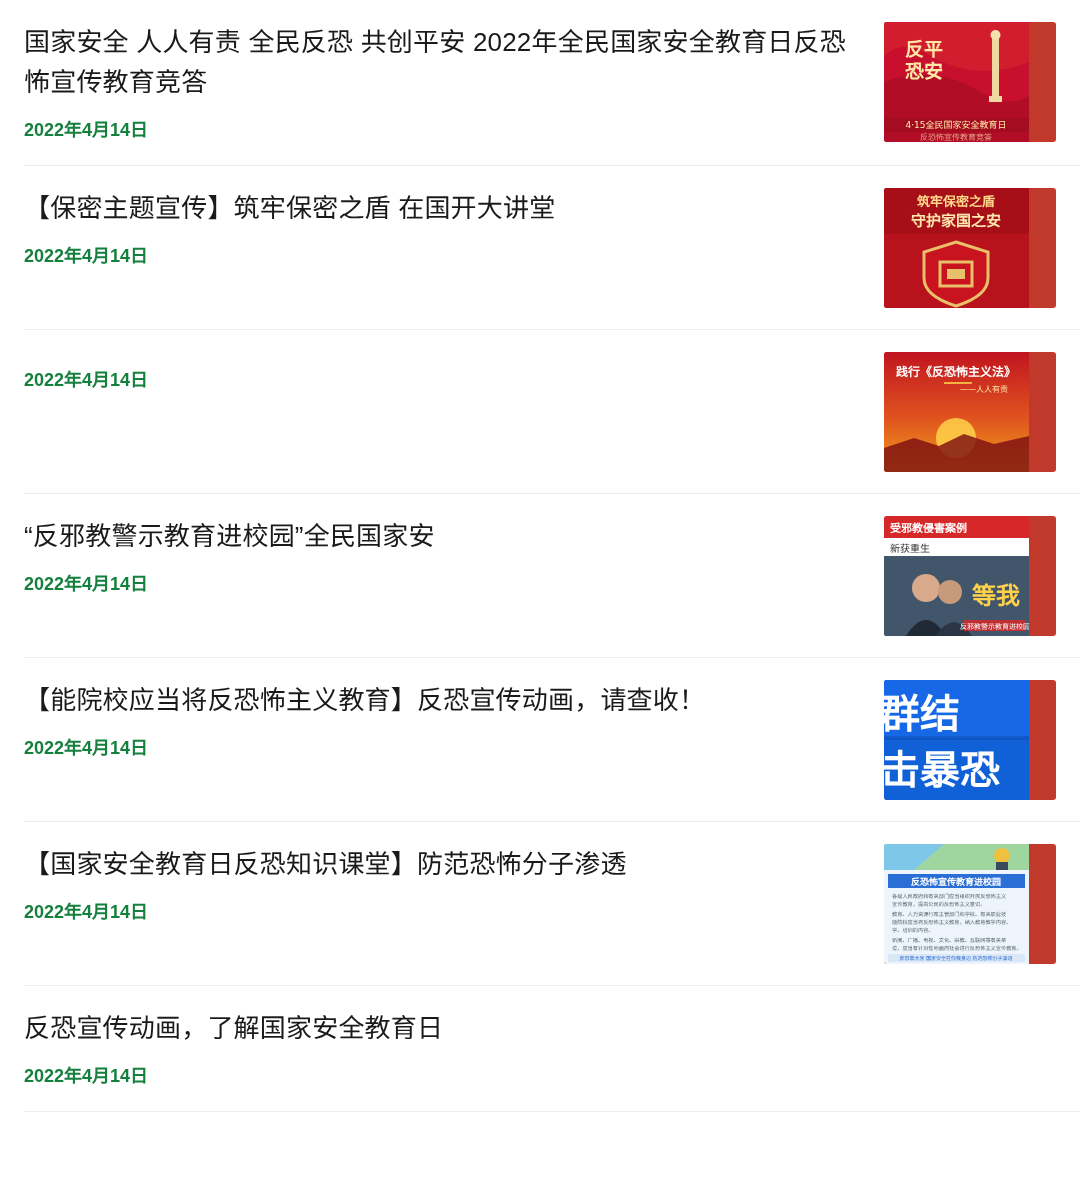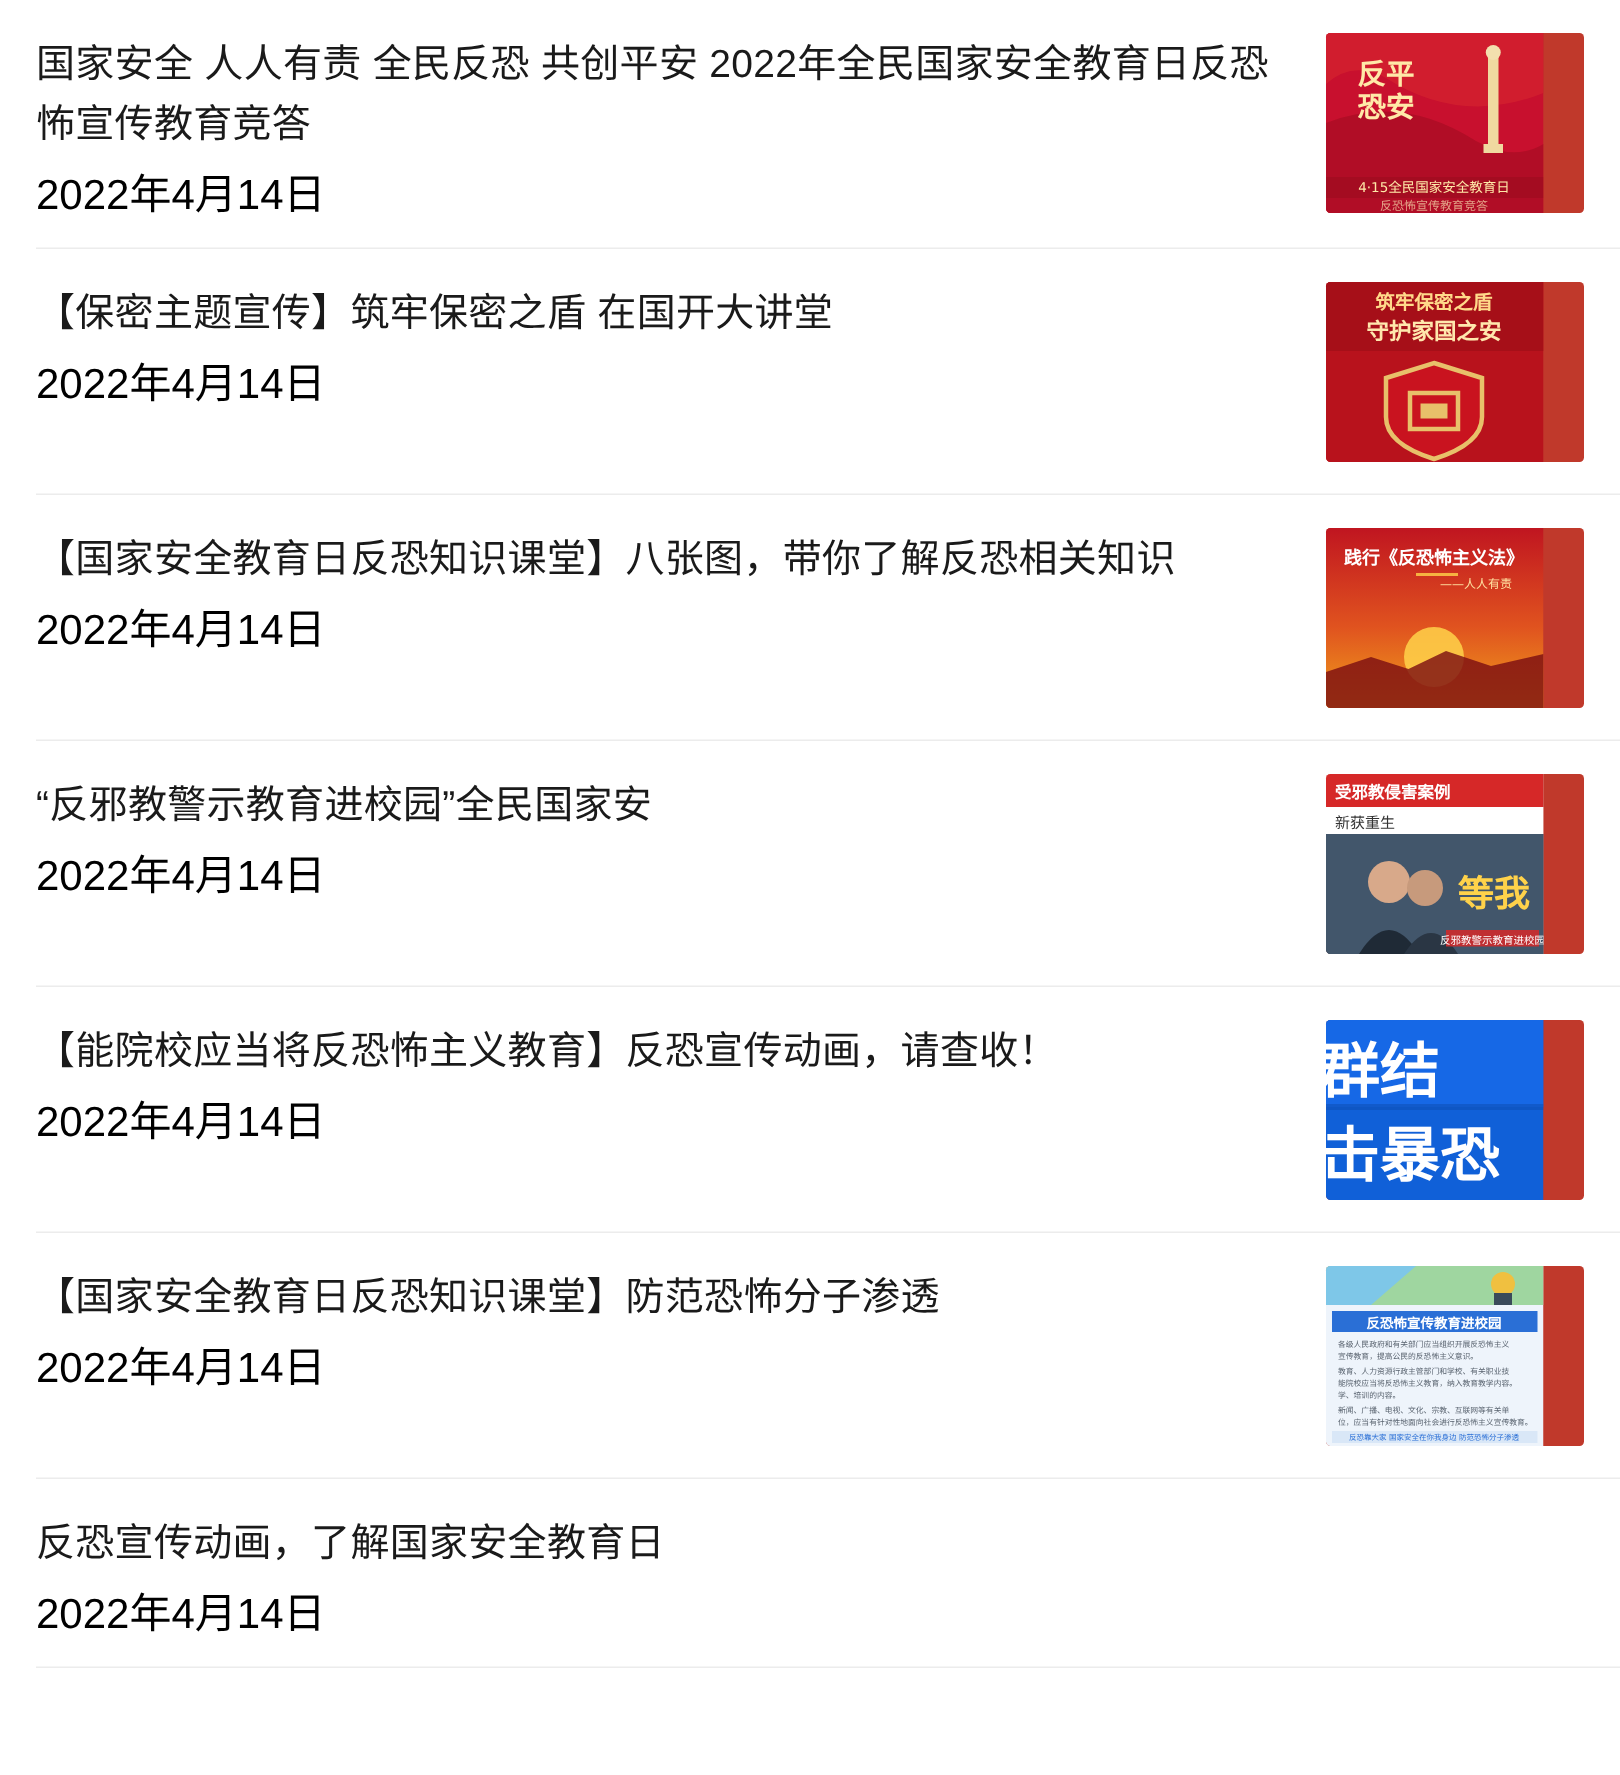--- a/index.html
+++ b/index.html
@@ -50,24 +50,24 @@
     font-size: 26px;
     line-height: 40px;
     color: #1a1a1a;
     font-weight: 400;
     letter-spacing: 0.2px;
     word-break: break-word;
   }
 
   .item-date {
     margin-top: 14px;
-    font-size: 28px;
+    font-size: 18px;
     line-height: 28px;
-    color: #000000;
-    font-weight: 400;
+    color: #15803d;
+    font-weight: 700;
   }
 
   .item-thumb {
     flex: 0 0 auto;
     width: 172px;
     height: 120px;
     border-radius: 3px;
     overflow: hidden;
     position: relative;
     background: #c0392b;
@@ -120,21 +120,20 @@
         <path d="M72 54 L104 64 L104 90 Q104 108 72 118 Q40 108 40 90 L40 64 Z" fill="#c9131f" stroke="#e8c06a" stroke-width="3"></path>
         <rect x="56" y="74" width="32" height="24" fill="none" stroke="#e8c06a" stroke-width="3"></rect>
         <rect x="63" y="81" width="18" height="10" fill="#e8c06a"></rect>
       </svg>
 
     </div>
   </div>
 
   <div class="article-item">
     <div class="item-text">
-      <div class="item-title">【国家安全教育日反恐知识课堂】八张图，带你了解反恐相关知识</div>
       <div class="item-date">2022年4月14日</div>
     </div>
     <div class="item-thumb">
       <svg viewBox="0 0 145 120" xmlns="http://www.w3.org/2000/svg" aria-hidden="true">
         <defs>
           <linearGradient id="g2" x1="0" y1="0" x2="0" y2="1">
             <stop offset="0%" stop-color="#c01520"></stop>
             <stop offset="55%" stop-color="#e0531f"></stop>
             <stop offset="100%" stop-color="#f0a01c"></stop>
           </linearGradient>

